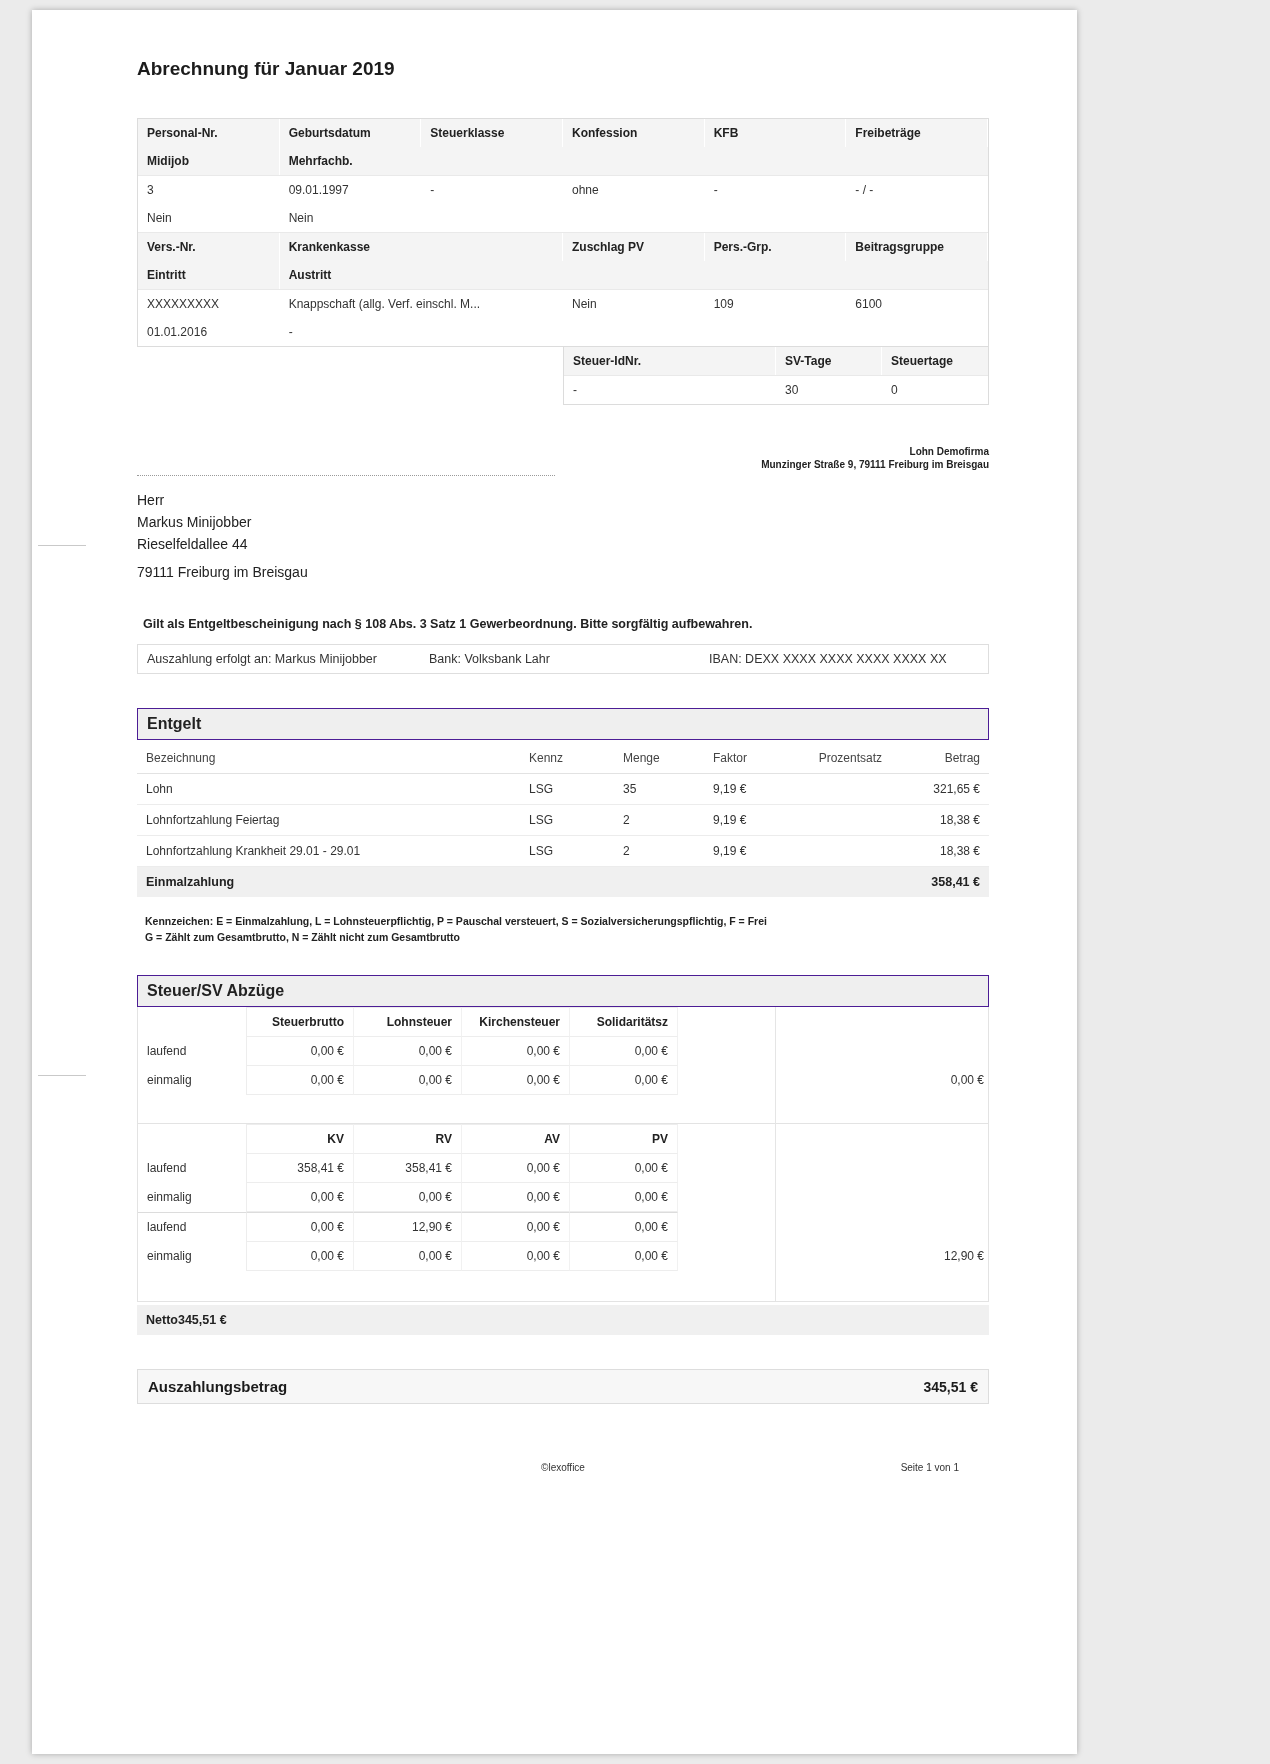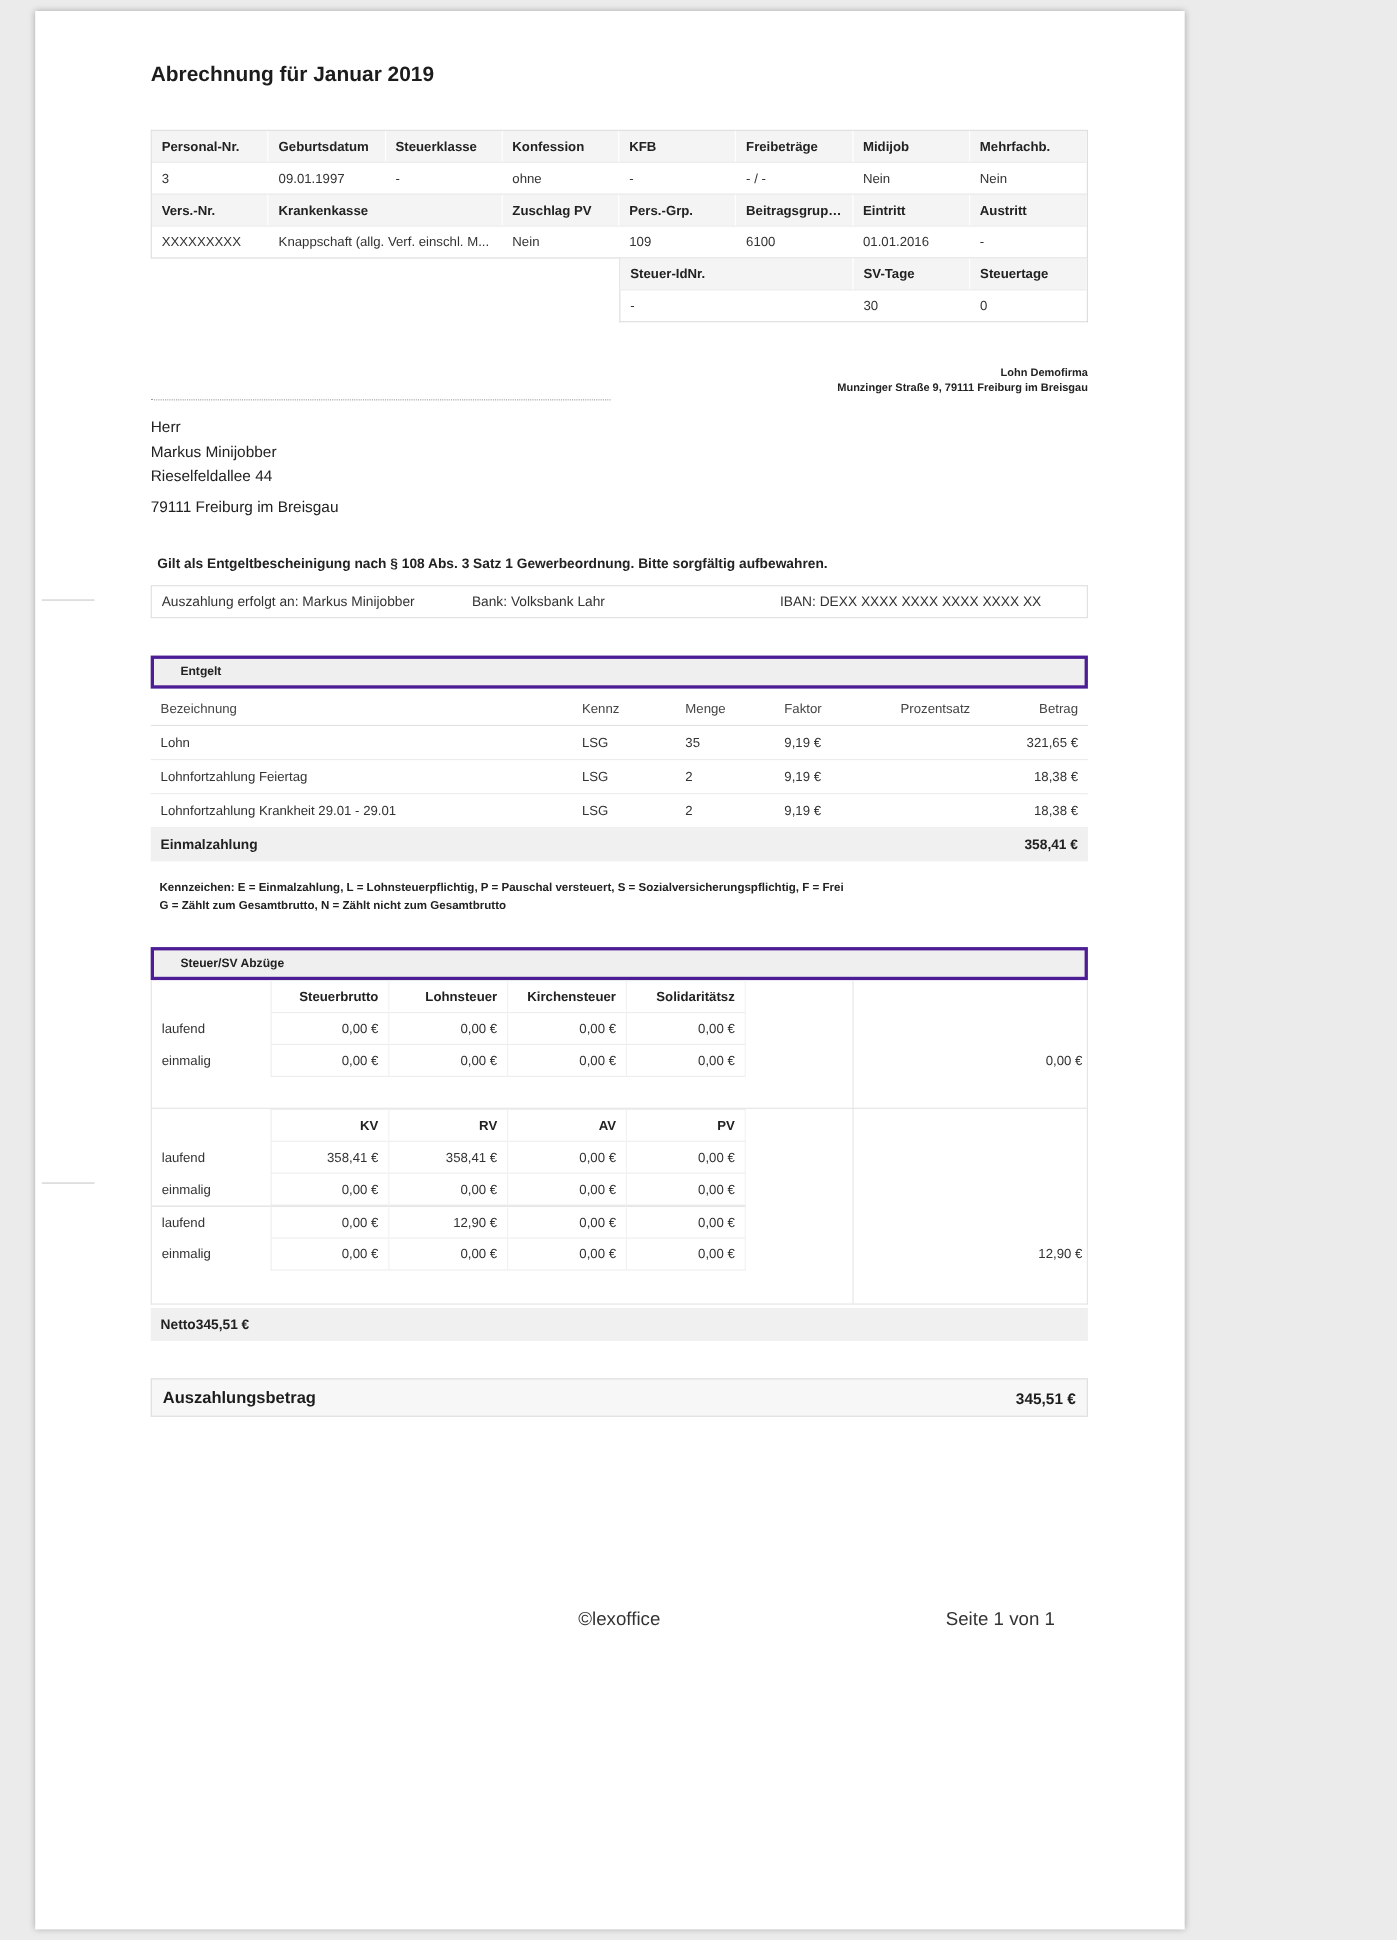--- a/index.html
+++ b/index.html
@@ -31,21 +31,21 @@
 
   .title {
     font-size: 19px;
     font-weight: bold;
     color: #1c1c1c;
     margin: 0 0 38px 0;
   }
 
   
   .it-top { border: 1px solid #dcdcdc; }
-  .irow { display: grid; grid-template-columns: repeat(8, 1fr); }
+  .irow { display: grid; grid-template-columns: repeat(6, 1fr); }
   .it-top .irow + .irow { border-top: 1px solid #e9e9e9; }
   .irow.hrow { background: #f4f4f4; }
   .it-bottom {
     width: 50%;
     margin-left: 50%;
     border: 1px solid #dcdcdc;
     border-top: none;
   }
   .it-bottom .irow { grid-template-columns: repeat(4, 1fr); }
   .it-bottom .irow + .irow { border-top: 1px solid #e9e9e9; }
@@ -84,24 +84,24 @@
     font-size: 12.5px;
     color: #333;
   }
   .payment-bar .payee { width: 282px; }
   .payment-bar .bank { width: 280px; }
   .payment-bar .iban { flex: 1; }
 
   
   .section-header {
     background: #efefef;
-    border: 3px solid #4c1d95;
+    border: 1px solid #4c1d95;
     font-weight: bold;
-    font-size: 11px;
-    padding: 6px 24px;
+    font-size: 16px;
+    padding: 6px 9px;
     color: #222;
   }
 
   
   .entgelt { margin-top: 34px; }
   .e-row {
     display: grid;
     grid-template-columns: 1fr 94px 90px 97px 90px 98px;
     font-size: 12px;
     color: #333;
@@ -171,21 +171,21 @@
   .payout-label { font-size: 15px; font-weight: bold; color: #1c1c1c; }
   .payout-value { font-size: 14px; font-weight: bold; color: #1c1c1c; }
 
   
   .footer {
     position: absolute;
     top: 1452px;
     left: 105px;
     width: 852px;
     height: 20px;
-    font-size: 17px;
+    font-size: 10px;
     color: #333;
   }
   .footer .copyright { position: absolute; left: 50%; transform: translateX(-50%); }
   .footer .pagenum { position: absolute; right: 30px; }
 </style>
 </head>
 <body>
 
 <div class="paper">
   <div class="fold-mark fm1"></div>

